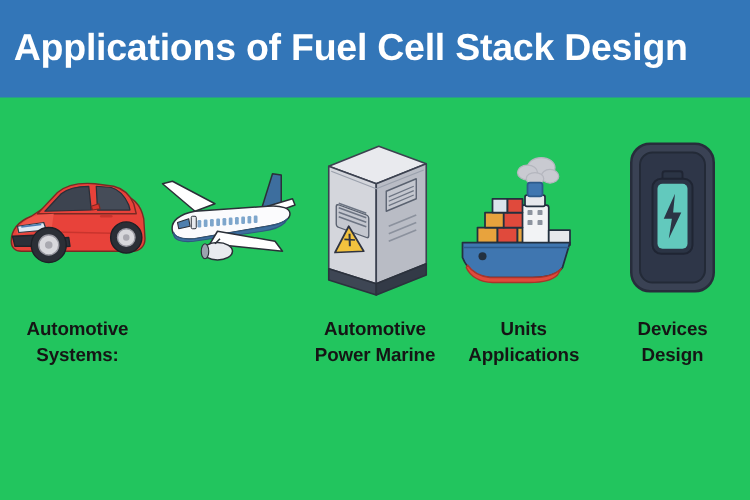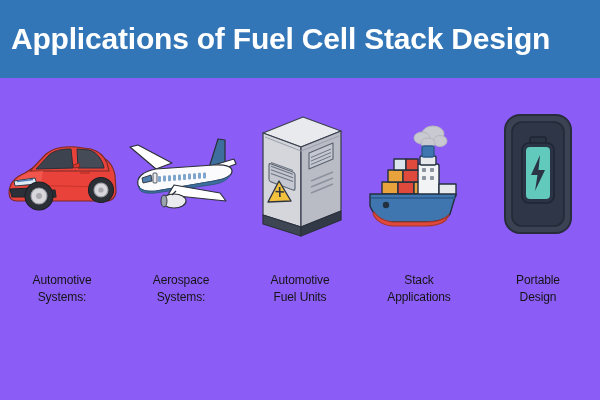--- a/index.html
+++ b/index.html
@@ -12,21 +12,21 @@
     height: 400px;
     overflow: hidden;
     background: #fdfdfd;
     font-family: "Liberation Sans", sans-serif;
     -webkit-font-smoothing: antialiased;
   }
   .slide {
     position: relative;
     width: 600px;
     height: 400px;
-    background: #8b5cf6;
+    background: #22c55e;
   }
   
   .banner {
     position: absolute;
     left: 0;
     top: 0;
     width: 600px;
     height: 78px;
     background: #3376b8;
     display: flex;
@@ -62,25 +62,25 @@
   }
   .art {
     width: 118px;
     height: 150px;
     display: flex;
     align-items: center;
     justify-content: center;
   }
   .art svg { display: block; }
   .label {
-    margin-top: 22px;
+    margin-top: 4px;
     text-align: center;
     color: #151515;
-    font-size: 12px;
-    font-weight: normal;
+    font-size: 15px;
+    font-weight: bold;
     line-height: 1.38;
     letter-spacing: -0.1px;
   }
   .label .l2 { display: block; }
 </style>
 </head>
 <body>
 
 <div class="slide">
 
@@ -171,24 +171,20 @@
 
             <path d="M52 64 L98 72 L104 80 L46 74 Z" fill="#ffffff"></path>
 
             <ellipse cx="52" cy="80" rx="12" ry="7" fill="#e9ebef"></ellipse>
             <ellipse cx="42" cy="80" rx="3" ry="6" fill="#9aa3ae" stroke="#2b3038" stroke-width="0.9"></ellipse>
             <path d="M50 74 L54 70" stroke="#2b3038" stroke-width="1.3" fill="none"></path>
           </g>
         </svg>
         </span>
       </div>
-      <div class="label">
-        <span>Aerospace</span>
-        <span class="l2">Systems:</span>
-      </div>
     </div>
 
     <div class="item">
       <div class="art">
         <span>
         <svg width="118" height="140" viewBox="0 0 118 140">
           <g stroke="#3c4250" stroke-width="1.3" stroke-linejoin="round">
 
             <path d="M22 28 L62 12 L100 26 L60 42 Z" fill="#e9eaee"></path>
 
@@ -225,21 +221,21 @@
 
             <path d="M38 76 L50 96 L27 97 Z" fill="#f2c23e" stroke="#2f3441" stroke-width="1.4" stroke-linejoin="round"></path>
             <path d="M38.6 82 L38.9 92" stroke="#2f3441" stroke-width="1.6" fill="none"></path>
             <path d="M34.5 86.5 L43 87" stroke="#2f3441" stroke-width="1.4" fill="none"></path>
           </g>
         </svg>
         </span>
       </div>
       <div class="label">
         <span>Automotive</span>
-        <span class="l2">Fuel Units</span>
+        <span class="l2">Power Marine</span>
       </div>
     </div>
 
     <div class="item">
       <div class="art">
         <span>
         <svg width="118" height="130" viewBox="0 0 118 130">
           <g stroke="#23303f" stroke-width="1.4" stroke-linejoin="round">
 
             <g fill="#c9cad1" stroke="#b4b6be" stroke-width="1">
@@ -278,21 +274,21 @@
             <path d="M14 102 C18 108 24 111 32 112 L66 112 C76 112 84 110 89 105 L86 110 C82 114 74 116 64 116 L34 116 C24 116 16 111 13 104 Z" fill="#e04a3c" stroke="#a8352b" stroke-width="1.1"></path>
 
             <path d="M11 88 L95 88" stroke="#2d5a8a" stroke-width="1.3" fill="none"></path>
 
             <circle cx="26" cy="95" r="3.2" fill="#23303f" stroke="none"></circle>
           </g>
         </svg>
         </span>
       </div>
       <div class="label">
-        <span>Stack</span>
+        <span>Units</span>
         <span class="l2">Applications</span>
       </div>
     </div>
 
     <div class="item">
       <div class="art">
         <span>
         <svg width="118" height="140" viewBox="0 0 118 140">
           <g>
 
@@ -304,19 +300,19 @@
 
             <rect x="43" y="38" width="32" height="60" rx="7" fill="#2b3445" stroke="#1f2533" stroke-width="1.6"></rect>
             <rect x="47" y="42" width="24" height="52" rx="4" fill="#62c9bd"></rect>
 
             <path d="M61 50 L52 70 L58.5 70 L56 86 L66 65 L59.5 65 Z" fill="#2b3445"></path>
           </g>
         </svg>
         </span>
       </div>
       <div class="label">
-        <span>Portable</span>
+        <span>Devices</span>
         <span class="l2">Design</span>
       </div>
     </div>
 
   </div>
 </div>
 
 </body></html>

